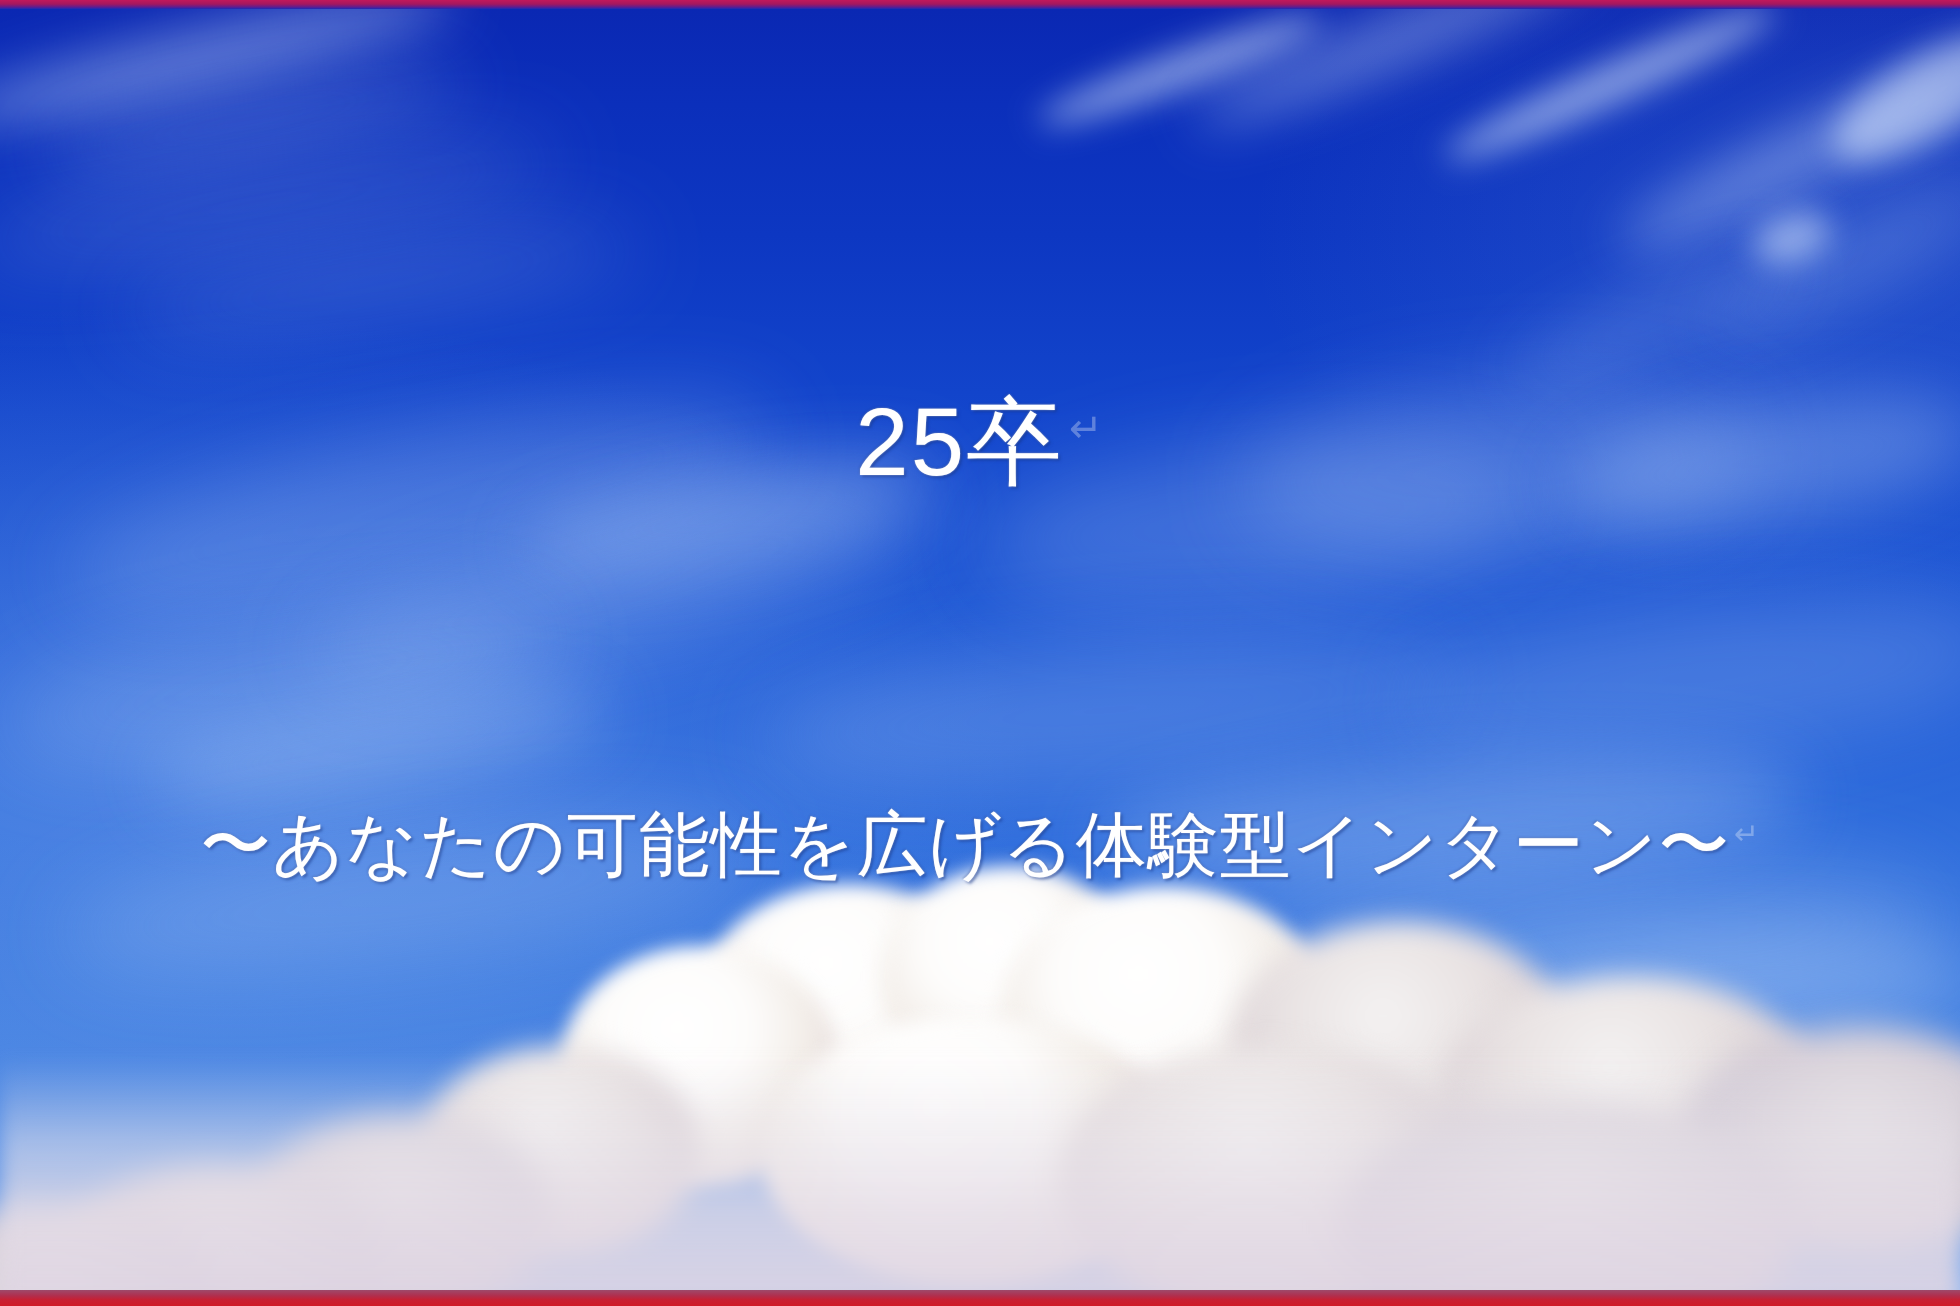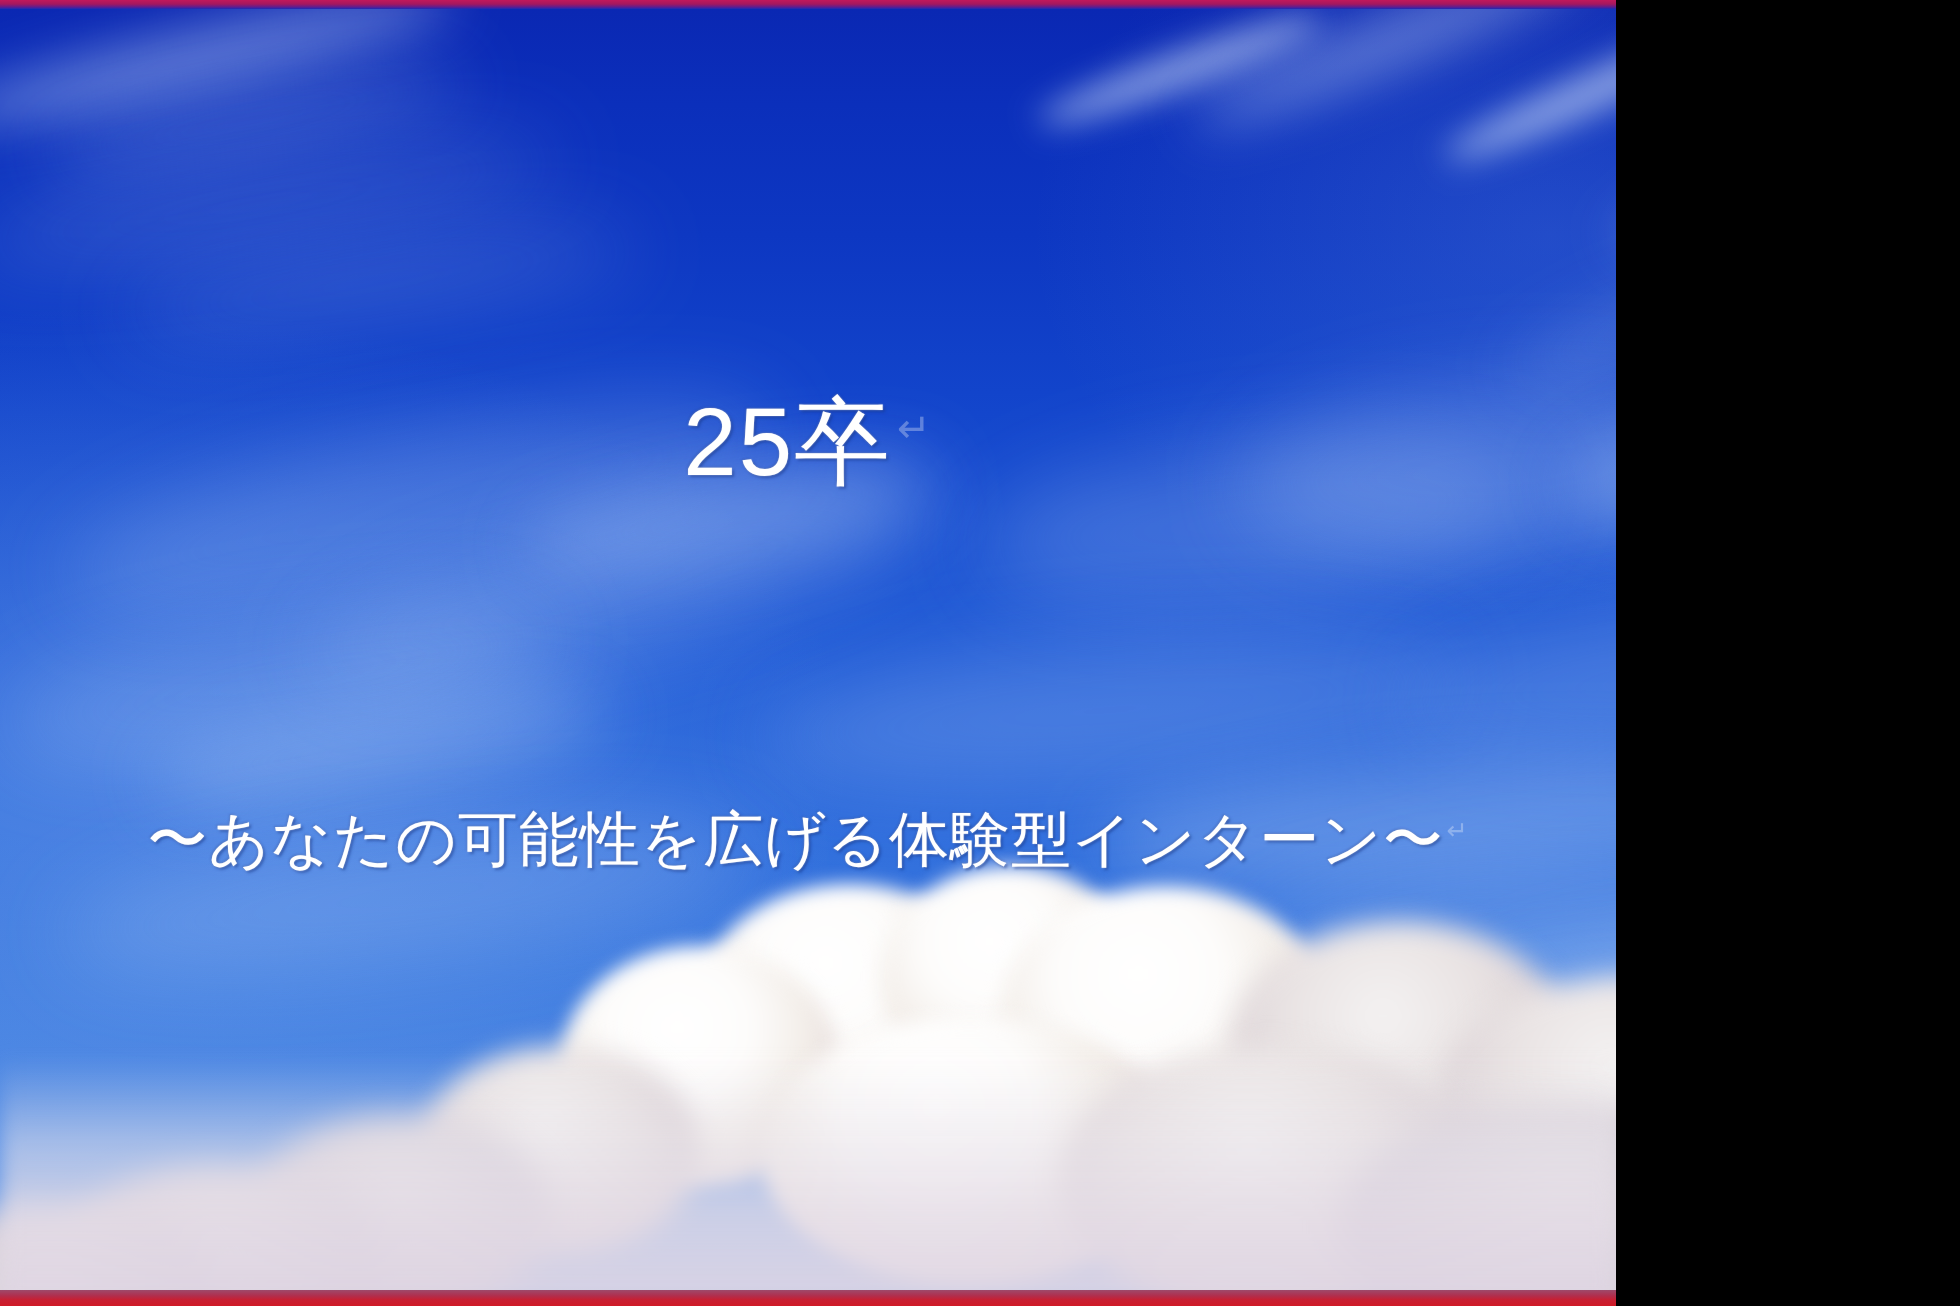--- a/index.html
+++ b/index.html
@@ -4,21 +4,21 @@
 <style>
   * { margin:0; padding:0; box-sizing:border-box; }
   html,body{
     width:1960px; height:1306px; overflow:hidden;
     background:#000;
     font-family:"Liberation Sans","DejaVu Sans",sans-serif;
   }
 
   #slide{
     position:relative;
-    width:1616px; height:1306px;
+    width:1960px; height:1306px;
     overflow:hidden;
     background:#0b36c4;
   }
 
   
   .sky-base{
     position:absolute; inset:0;
     background:
       linear-gradient(180deg,
         #0a27b2 0%,
@@ -127,21 +127,21 @@
   #line-main{
     left:50%; transform:translateX(-50%);
     top:568px;
     font-size:138px;
     line-height:1.05;
     letter-spacing:3px;
   }
   #line-sub{
     left:50%; transform:translateX(-50%);
     top:808px;
-    font-size:60px;
+    font-size:71px;
     line-height:1.05;
     letter-spacing:1px;
   }
 
   .pilcrow{
     font-size:.42em;
     opacity:.30;
     vertical-align:super;
     margin-left:.12em;
     text-shadow:none;

